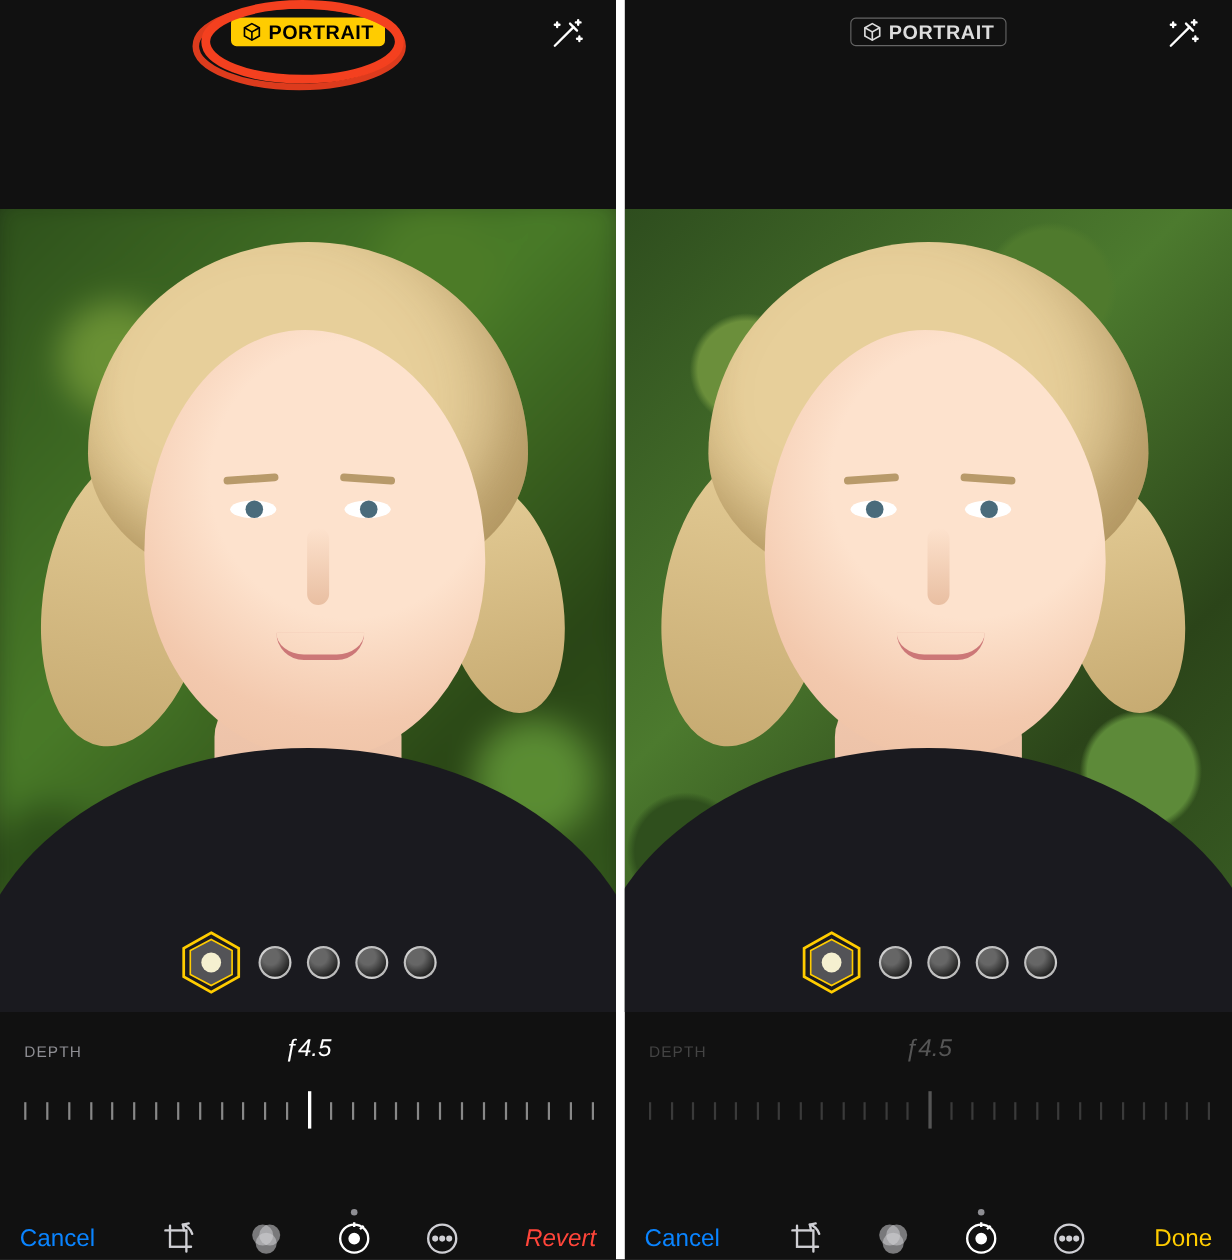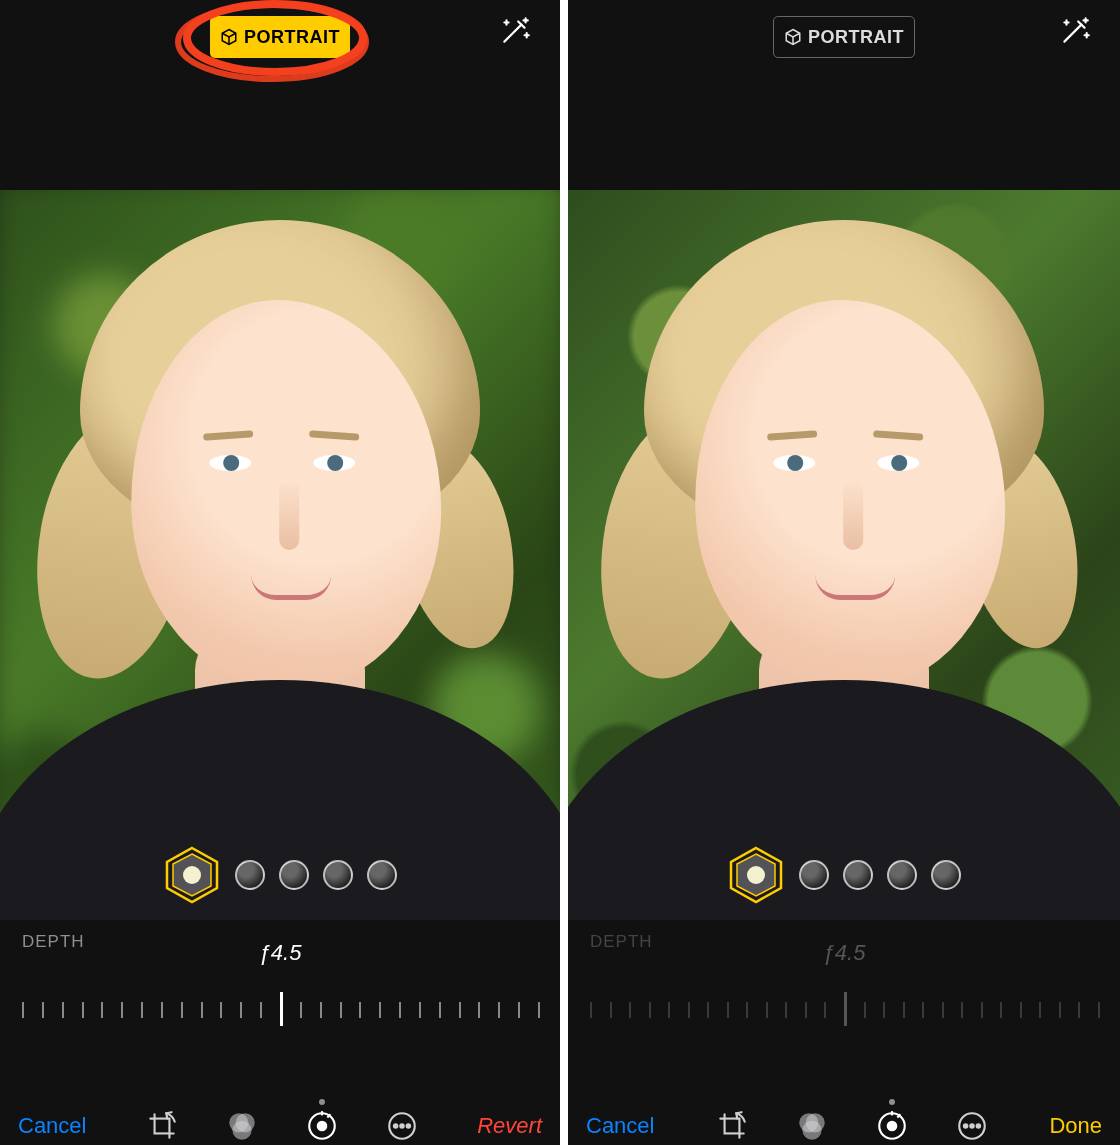--- a/index.html
+++ b/index.html
@@ -42,21 +42,21 @@
     transform:translateX(-50%);
     display:flex;
     align-items:center;
     gap:6px;
     padding:4px 10px;
     border-radius:5px;
     font-weight:700;
     font-size:18px;
     letter-spacing:0.5px;
     line-height:1;
-    height:42px;
+    height:26px;
     box-sizing:border-box;
     text-transform:uppercase;
   }
   .portrait-pill.on{
     background:var(--yellow);
     color:#000;
   }
   .portrait-pill.off{
     background:transparent;
     color:#ddd;
@@ -184,22 +184,22 @@
     box-sizing:border-box;
   }
   
   .depth-row{
     height:135px;
     padding:26px 22px 0;
     position:relative;
     flex:0 0 auto;
   }
   .depth-label{
-    position:absolute;left:22px;top:12px;
-    font-size:17px;letter-spacing:1px;color:var(--grey);
+    position:absolute;left:22px;top:28px;
+    font-size:14px;letter-spacing:1px;color:var(--grey);
     text-transform:uppercase;
   }
   .depth-value{
     position:absolute;left:50%;top:20px;transform:translateX(-50%);
     font-size:22px;color:#fff;font-style:italic;
     font-family:"SF Pro Display",-apple-system,Arial;
   }
   .depth-value.dim{color:#555}
   .depth-label.dim{color:#444}
   .ruler{

